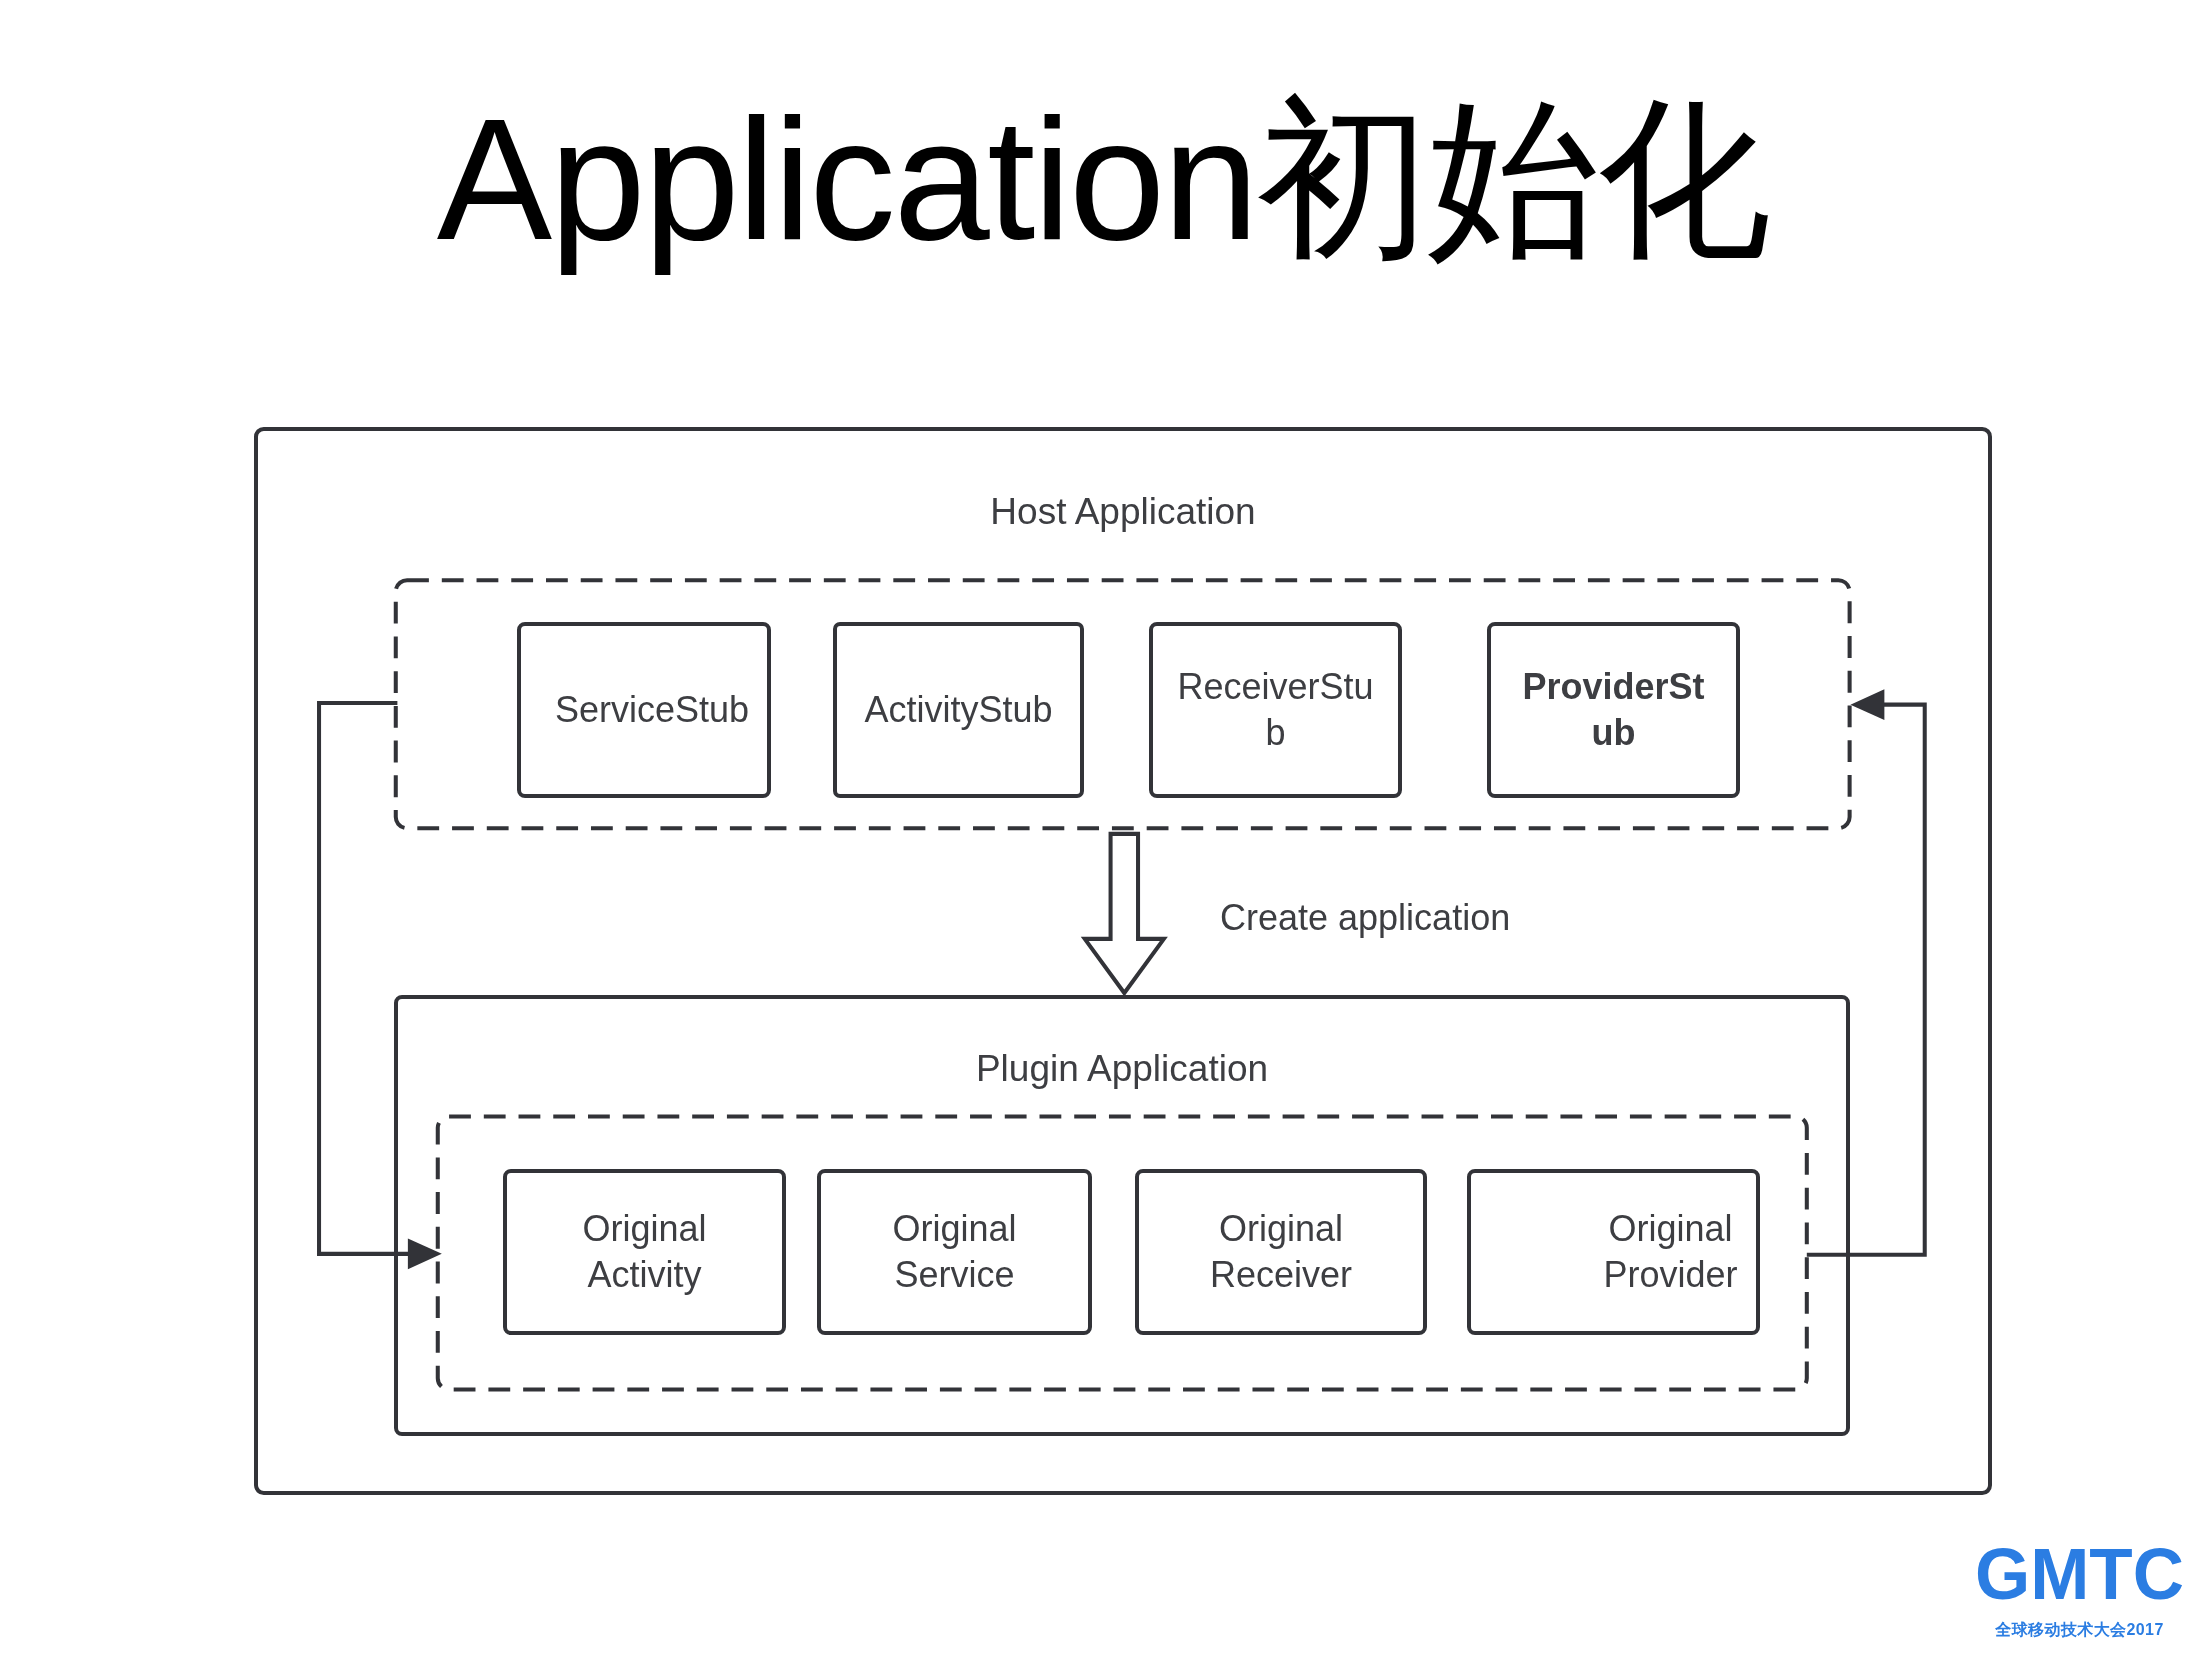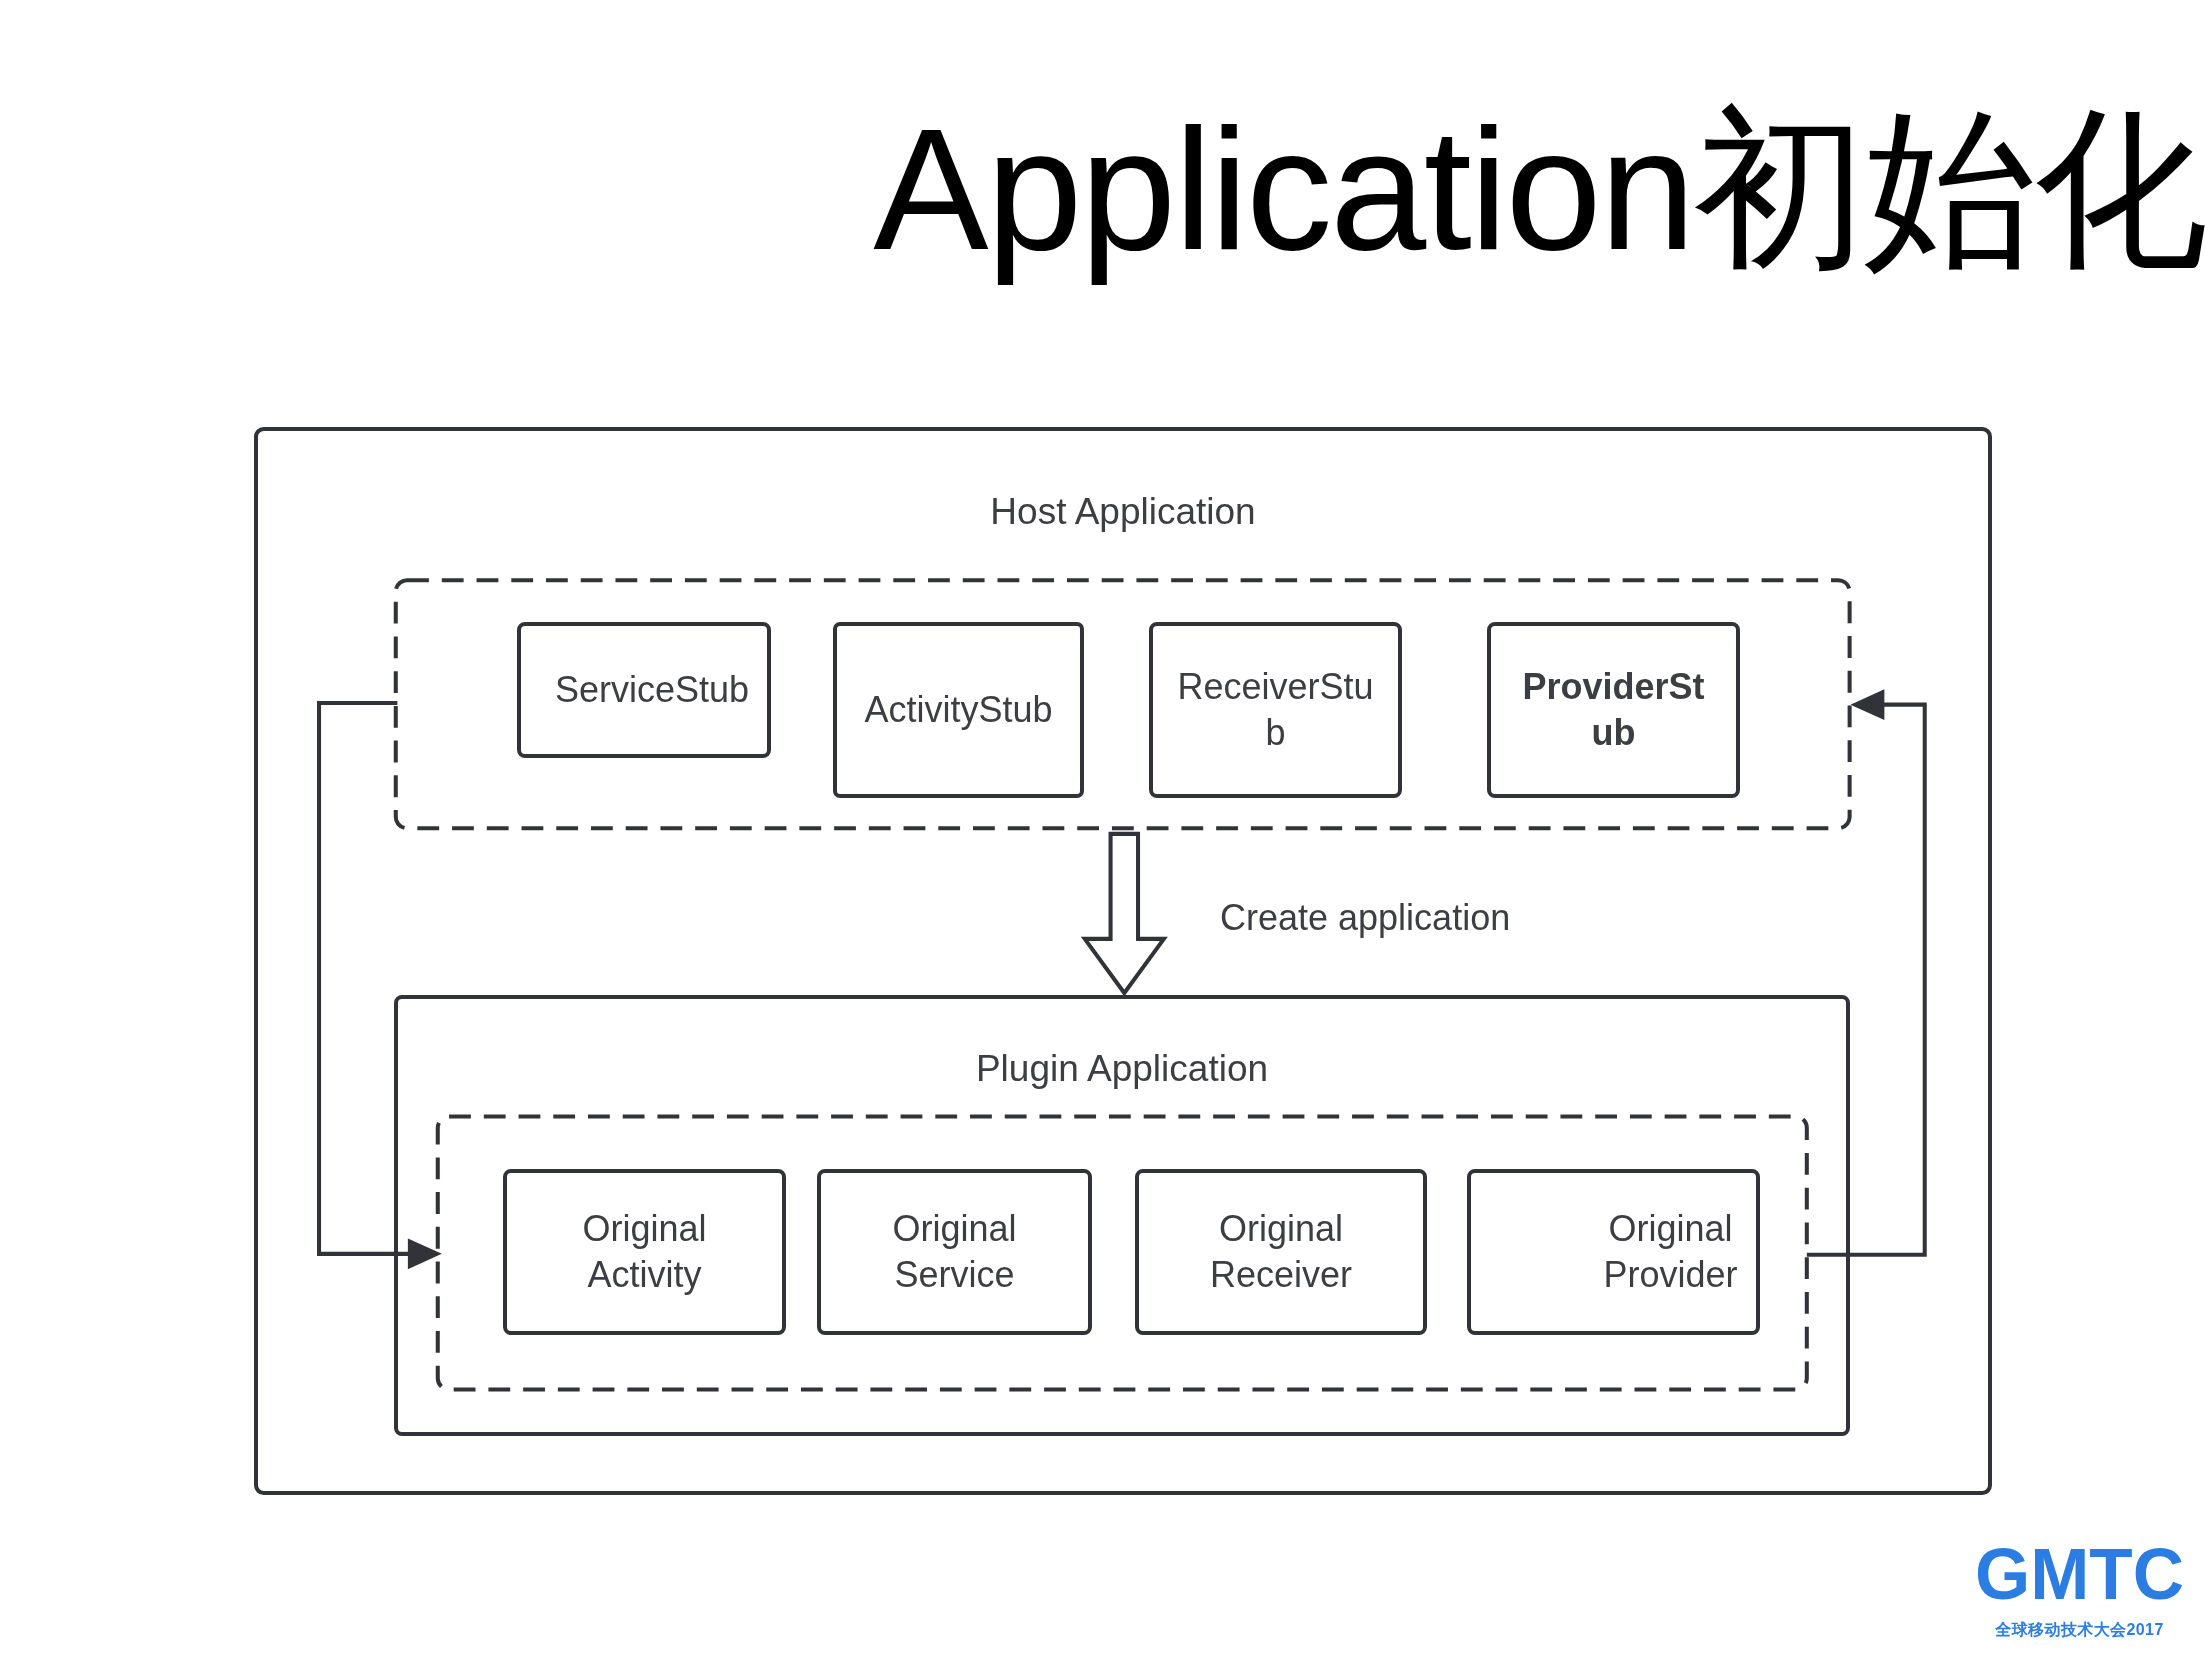--- a/index.html
+++ b/index.html
@@ -1,22 +1,22 @@
 <!DOCTYPE html>
 <html style="font-size:13px"><head>
 <meta charset="utf-8">
 <style>
   html,body{margin:0;padding:0;background:#fff;}
   #canvas{
     position:relative;width:2205px;height:1654px;background:#ffffff;overflow:hidden;
     font-family:"Liberation Sans","DejaVu Sans",sans-serif;
   }
   .title{
-    position:absolute;top:74px;left:0;width:100%;margin:0;
-    text-align:right;font-size:173px;font-weight:400;color:#000;
+    position:absolute;top:64px;left:0;width:100%;margin:0;
+    text-align:center;font-size:173px;font-weight:400;color:#000;
     letter-spacing:-2.4px;white-space:nowrap;
   }
   .frame{
     position:absolute;border:4px solid #323338;border-radius:9.7px;
     background:transparent;box-sizing:border-box;
   }
   .overlay{position:absolute;left:0;top:0;}
   .dashedrect{fill:none;stroke:#323338;stroke-width:5;stroke-dasharray:27 16;}
   .wire{fill:none;stroke:#323338;stroke-width:5;}
   .head{fill:#323338;stroke:none;}
@@ -53,21 +53,21 @@
 
     <polyline class="wire" points="492,870 395,870 395,1552 516,1552"></polyline>
     <polygon class="head" points="547,1552 505,1533 505,1571"></polygon>
 
     <polyline class="wire" points="2237,1553 2383,1553 2383,872 2322,872"></polyline>
     <polygon class="head" points="2291,872 2333,853 2333,891"></polygon>
   </svg>
 
   <div class="seclabel" style="left:396px;top:483px;width:1454px;">Host Application</div>
 
-  <div class="box" style="left:517px;top:622px;width:254px;height:136px;padding-left:16px;">
+  <div class="box" style="left:517px;top:622px;width:254px;height:176px;padding-left:16px;">
     <span class="stub-label">ServiceStub</span>
   </div>
   <div class="box" style="left:833px;top:622px;width:251px;height:176px;border-radius:7px;">
     <span class="stub-label">ActivityStub</span>
   </div>
   <div class="box" style="left:1149px;top:622px;width:253px;height:176px;">
     <span class="stub-label">ReceiverStub</span>
   </div>
   <div class="box" style="left:1487px;top:622px;width:253px;height:176px;font-weight:bold;">
     <span class="stub-label">ProviderStub</span>

